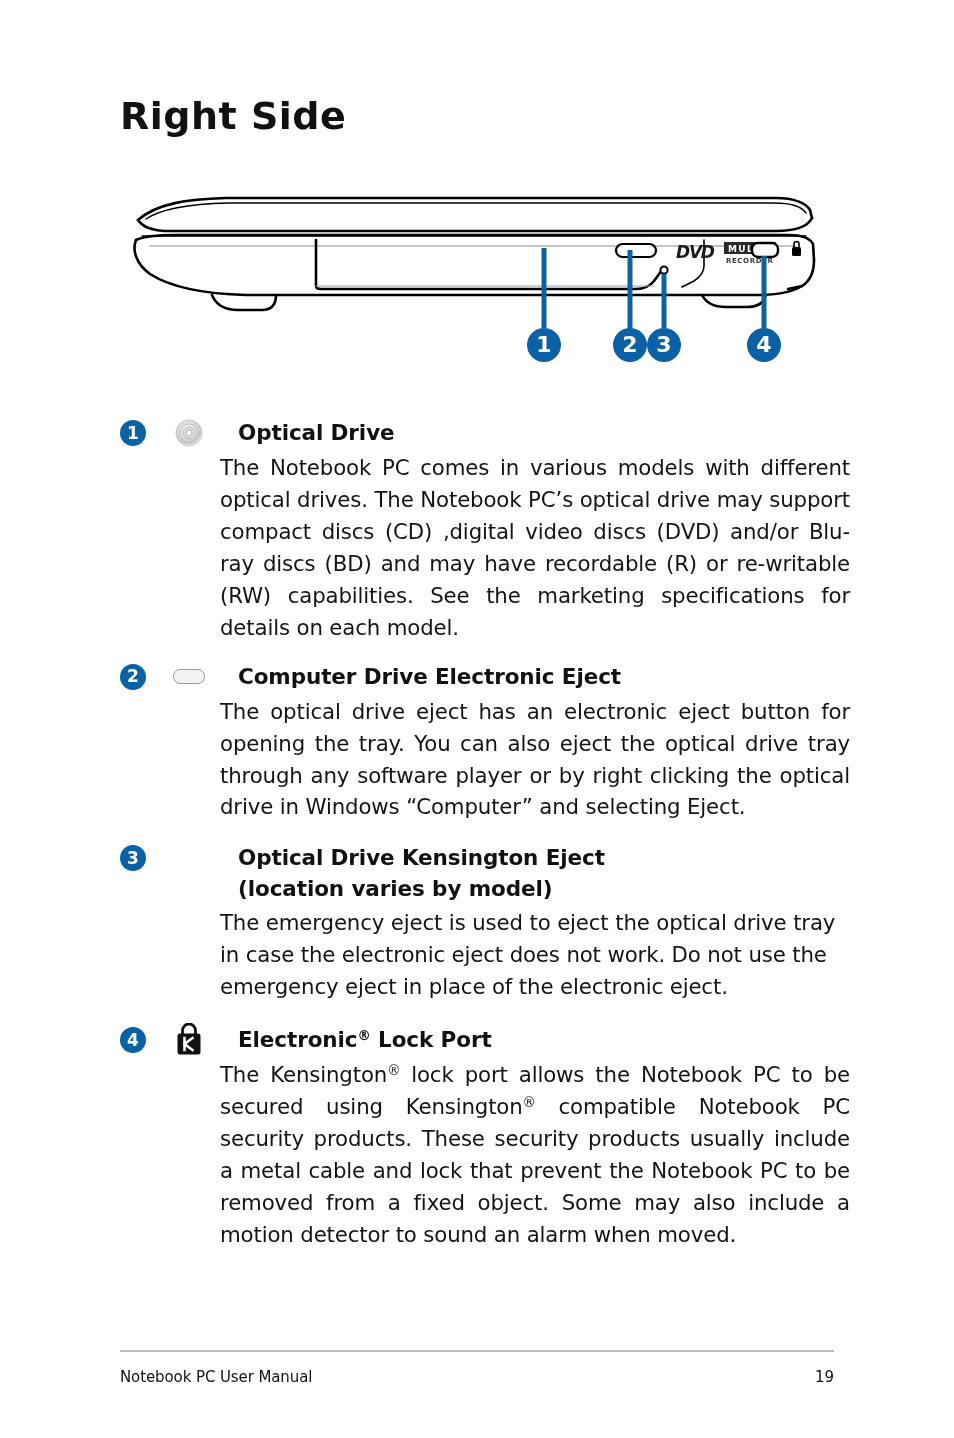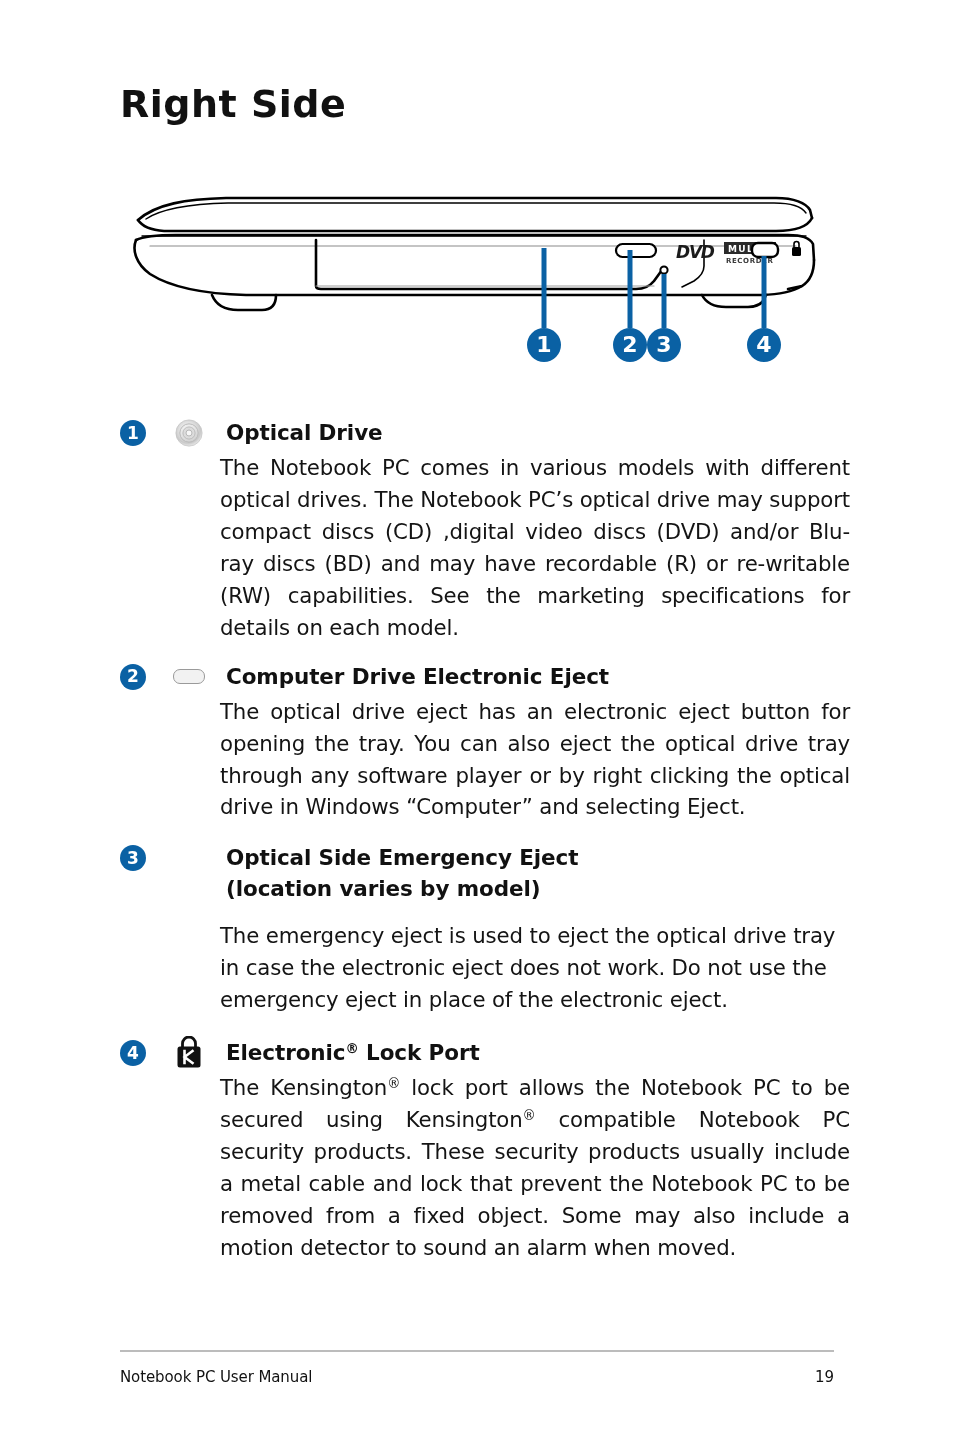--- a/index.html
+++ b/index.html
@@ -19,21 +19,21 @@
   .page {
     position: absolute;
     inset: 0;
     padding: 0;
   }
 
   
   .page-title {
     position: absolute;
     left: 120px;
-    top: 84px;
+    top: 96px;
     font-size: 38px;
     font-weight: bold;
     letter-spacing: 0.5px;
     color: #111111;
     line-height: 1.1;
   }
 
   
   .illustration {
     position: absolute;
@@ -80,21 +80,21 @@
     flex: 0 0 auto;
     width: 46px;
     height: 30px;
     display: flex;
     align-items: center;
     justify-content: center;
     margin-left: 20px;
   }
   .head-text {
     flex: 1 1 auto;
-    margin-left: 14px;
+    margin-left: 26px;
     font-size: 21.5px;
     font-weight: bold;
     line-height: 1.42;
     color: #111111;
     letter-spacing: -0.1px;
   }
   .head-text .sup {
     font-size: 0.62em;
     vertical-align: 0.52em;
     font-weight: bold;
@@ -259,25 +259,25 @@
         <div class="head-text">Computer Drive Electronic Eject</div>
       </div>
       <div class="body-text">The optical drive eject has an electronic eject button for opening the tray. You can also eject the optical drive tray through any software player or by right clicking the optical drive in Windows “Computer” and selecting Eject.</div>
     </div>
 
     <div class="item" style="margin-top:20px;">
       <div class="item-head">
         <div class="badge">3</div>
         <div class="icon-slot"></div>
         <div class="head-text">
-          <div>Optical Side Emergency Eject</div>
+          <div>Optical Drive Kensington Eject</div>
           <div>(location varies by model)</div>
         </div>
       </div>
-      <div class="body-text no-justify" style="margin-top:16px;">The emergency eject is used to eject the optical drive tray in case the electronic eject does not work. Do not use the emergency eject in place of the electronic eject.</div>
+      <div class="body-text no-justify" style="margin-top:3px;">The emergency eject is used to eject the optical drive tray in case the electronic eject does not work. Do not use the emergency eject in place of the electronic eject.</div>
     </div>
 
     <div class="item" style="margin-top:22px;">
       <div class="item-head">
         <div class="badge">4</div>
         <div class="icon-slot">
           <svg class="klock" viewBox="0 0 30 34" xmlns="http://www.w3.org/2000/svg">
             <path d="M8.5 11 V7.5 a6.5 6.5 0 0 1 13 0 V11" fill="none" stroke="#111111" stroke-width="2.8"></path>
             <rect x="3.5" y="10.5" width="23" height="21" rx="2.5" fill="#111111"></rect>
             <path d="M10.5 15 V27 M10.5 21 L18.5 15 M10.5 21 L18.5 27" stroke="#ffffff" stroke-width="2.6" fill="none" stroke-linecap="square"></path>

